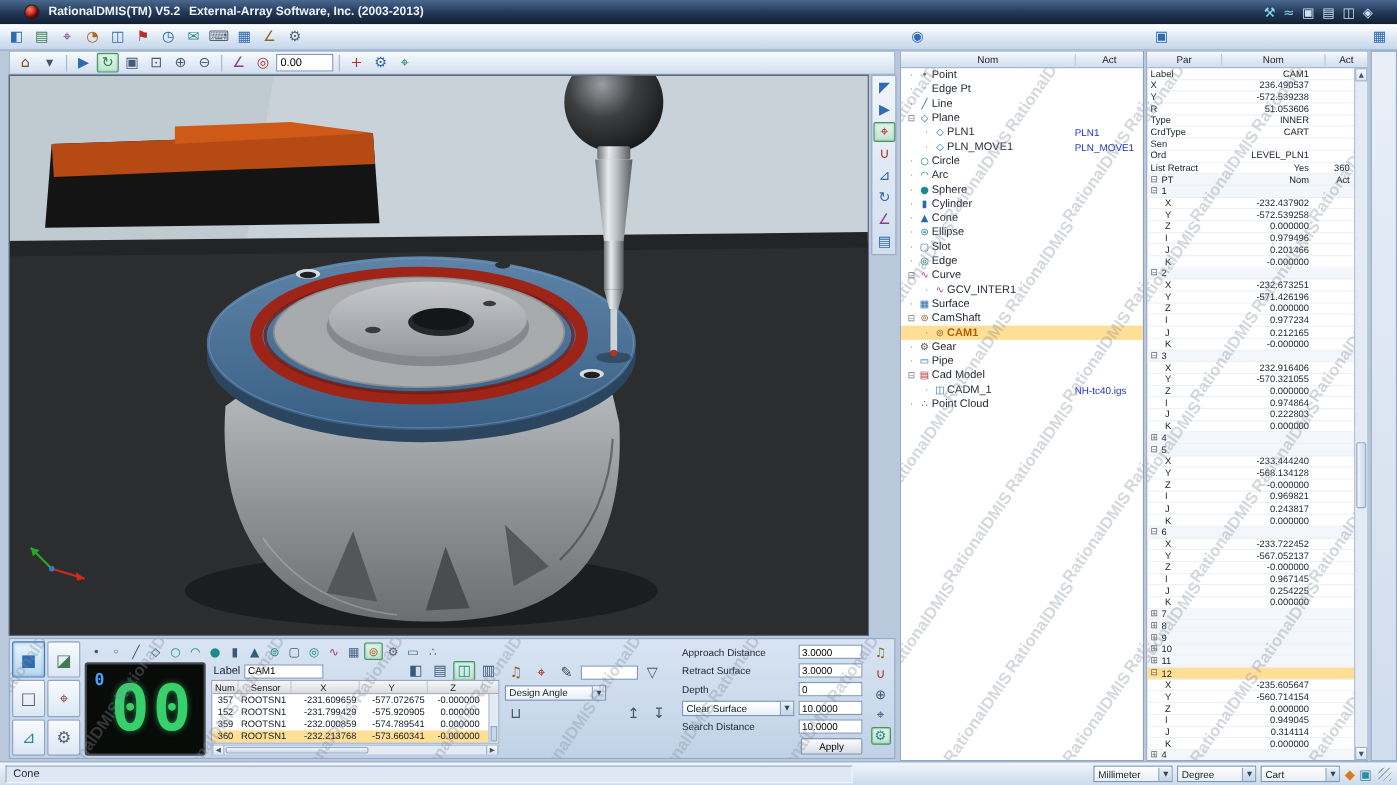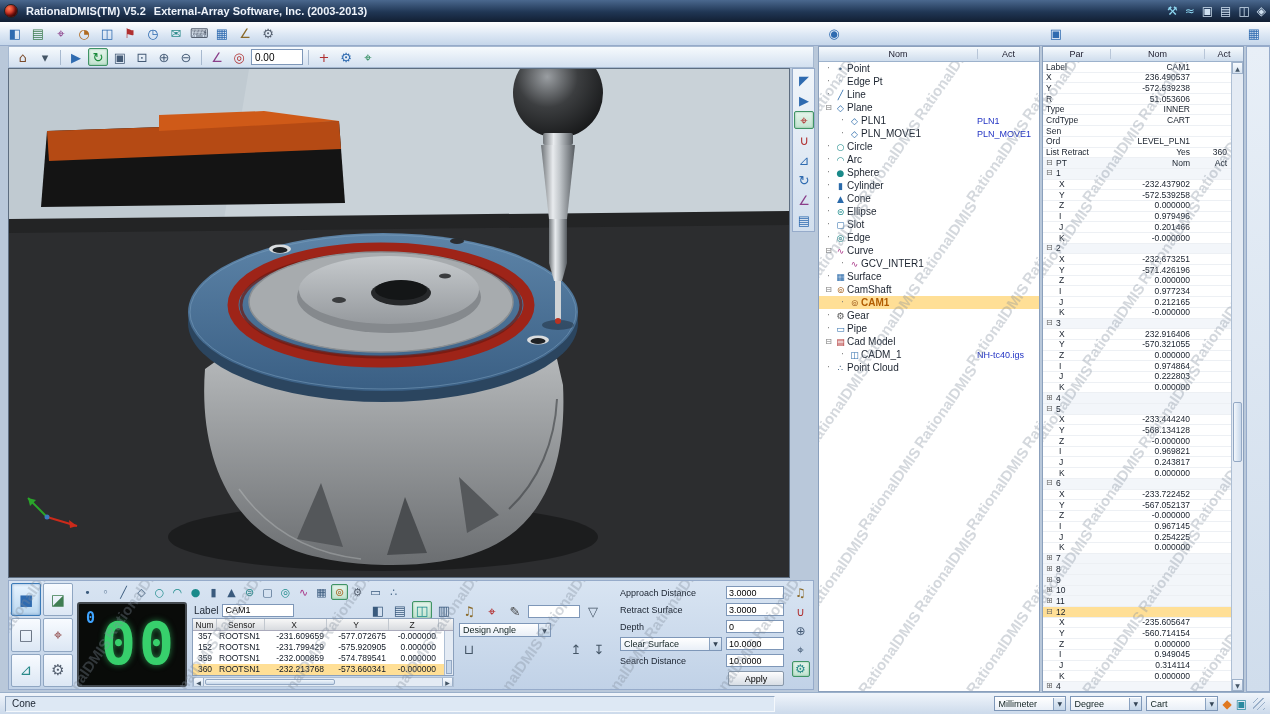--- a/index.html
+++ b/index.html
@@ -2,21 +2,21 @@
 <html><head>
 <meta charset="utf-8">
 <style>
   *{box-sizing:border-box;margin:0;padding:0}
   html,body{width:1270px;height:714px;overflow:hidden}
   body{position:relative;font-family:"Liberation Sans",sans-serif;background:#b9c8da;font-size:11px}
 
   
   .titlebar{position:absolute;top:0;left:0;width:1270px;height:22px;
     background:linear-gradient(180deg,#4a688e 0%,#203654 55%,#121f33 100%);
-    color:#eef3fa;display:flex;align-items:center;gap:8px;padding:0 4px}
+    color:#eef3fa;display:flex;align-items:center;gap:8px;padding:0 22px}
   .logo{width:14px;height:14px;border-radius:50%;flex:0 0 auto;
     background:radial-gradient(circle at 35% 30%,#ff7a52,#c02018 55%,#5e0606);
     border:1px solid #222;box-shadow:inset -2px -2px 3px rgba(0,0,0,.6)}
   .tb-title{font-weight:bold;font-size:11px}
   .tb-sub{font-size:11px;font-weight:bold}
   .tb-right{margin-left:auto;display:flex;gap:7px;align-items:center}
   .ti-icon{font-family:"DejaVu Sans",sans-serif;font-size:12px;line-height:12px;cursor:default}
 
   
   .toolbar1{position:absolute;top:22px;left:0;width:1270px;height:24px;

